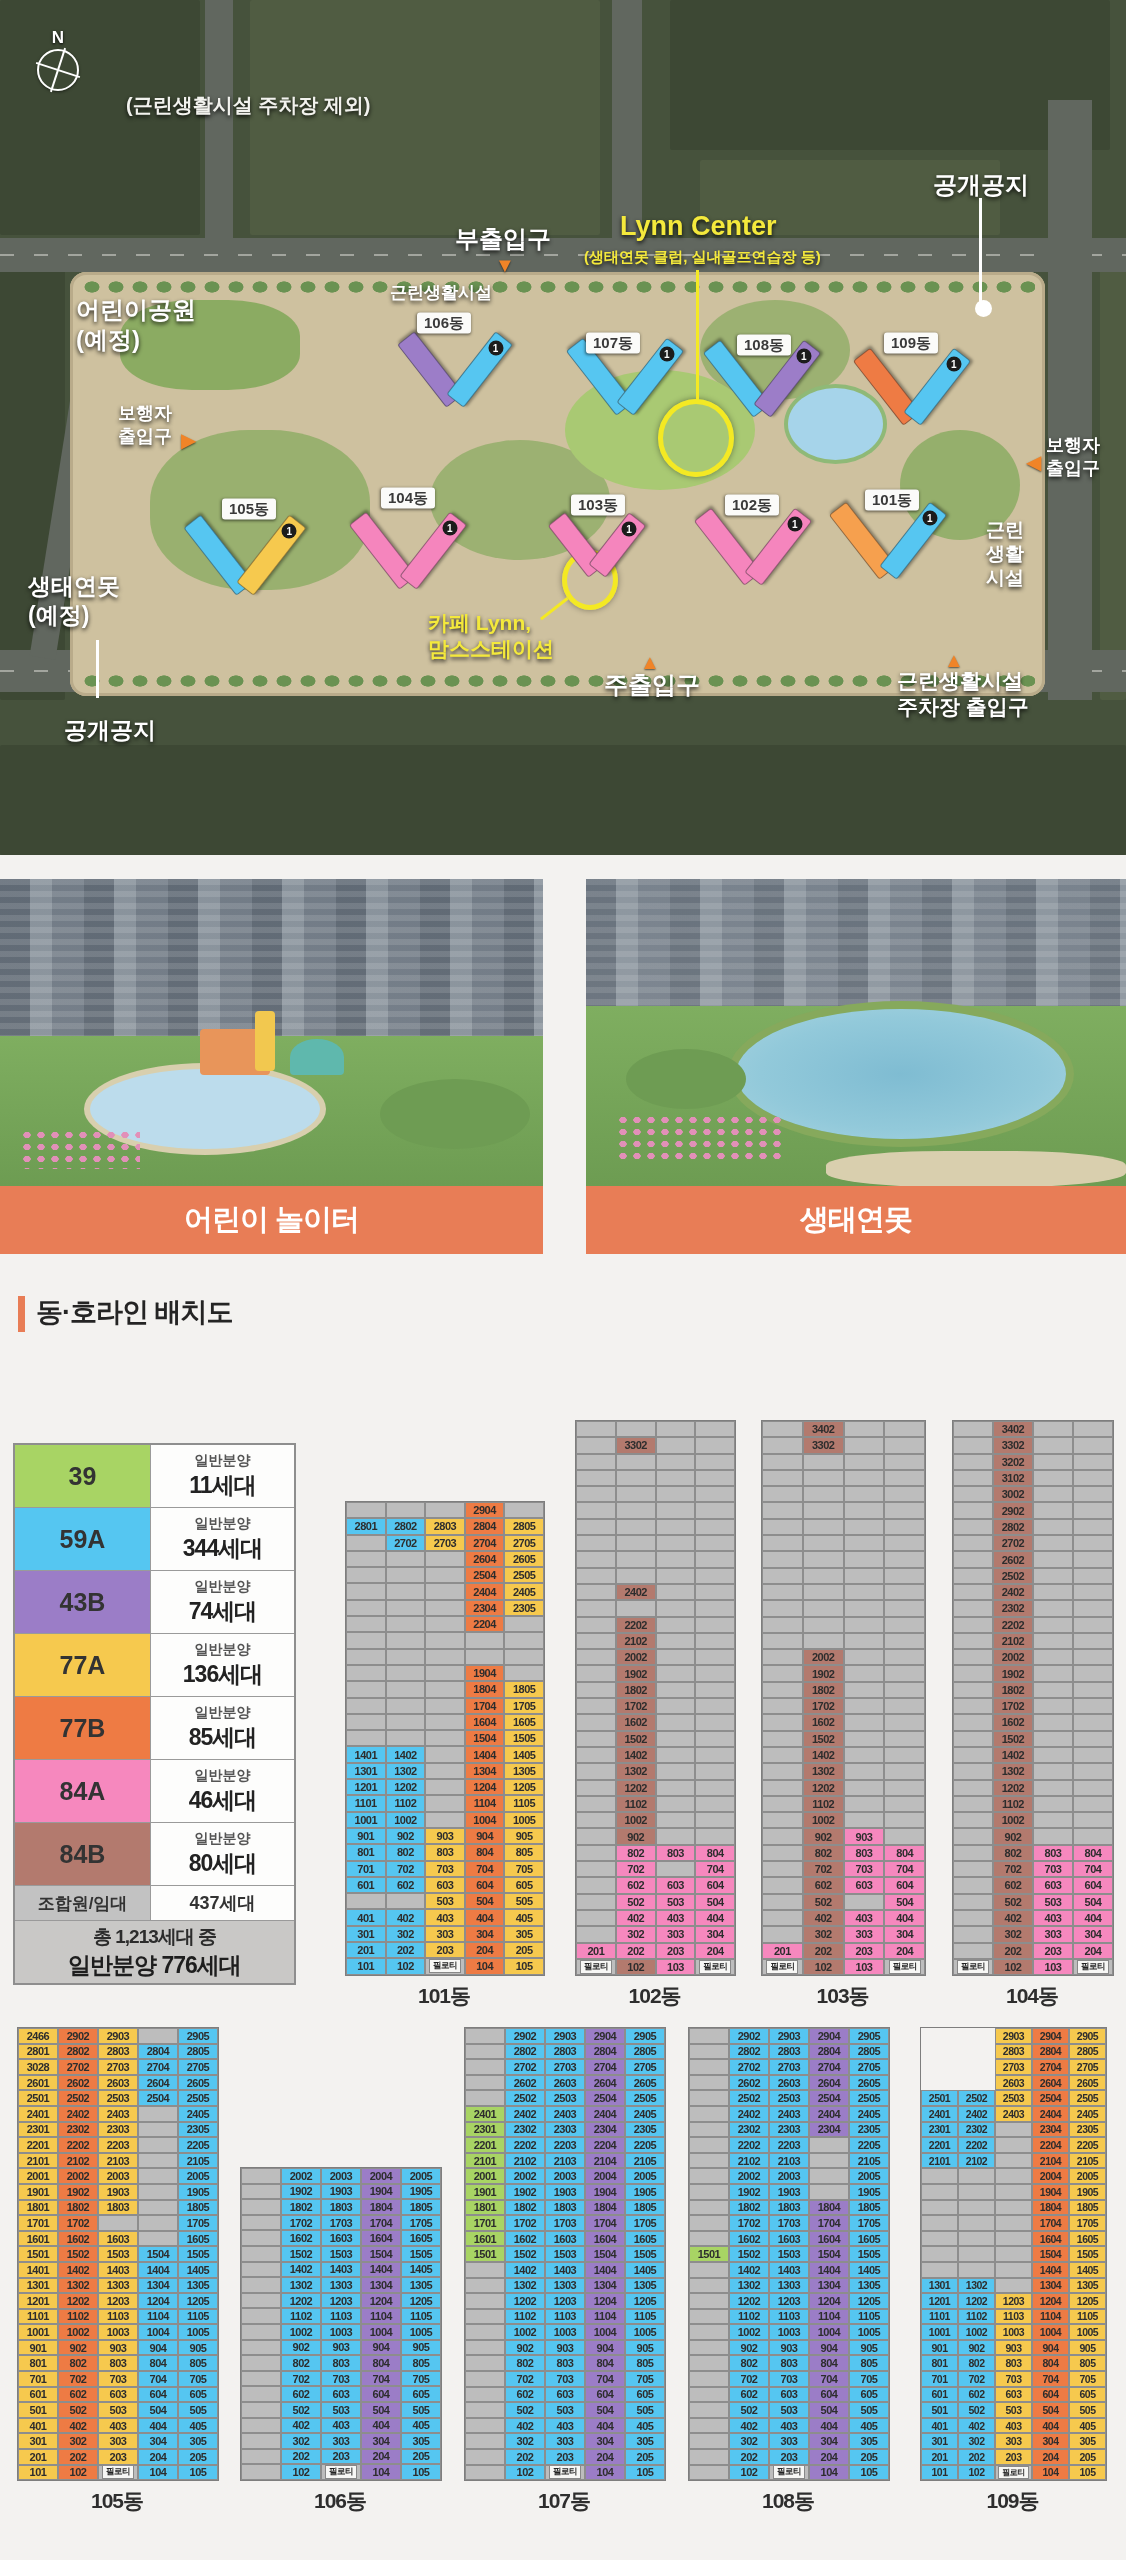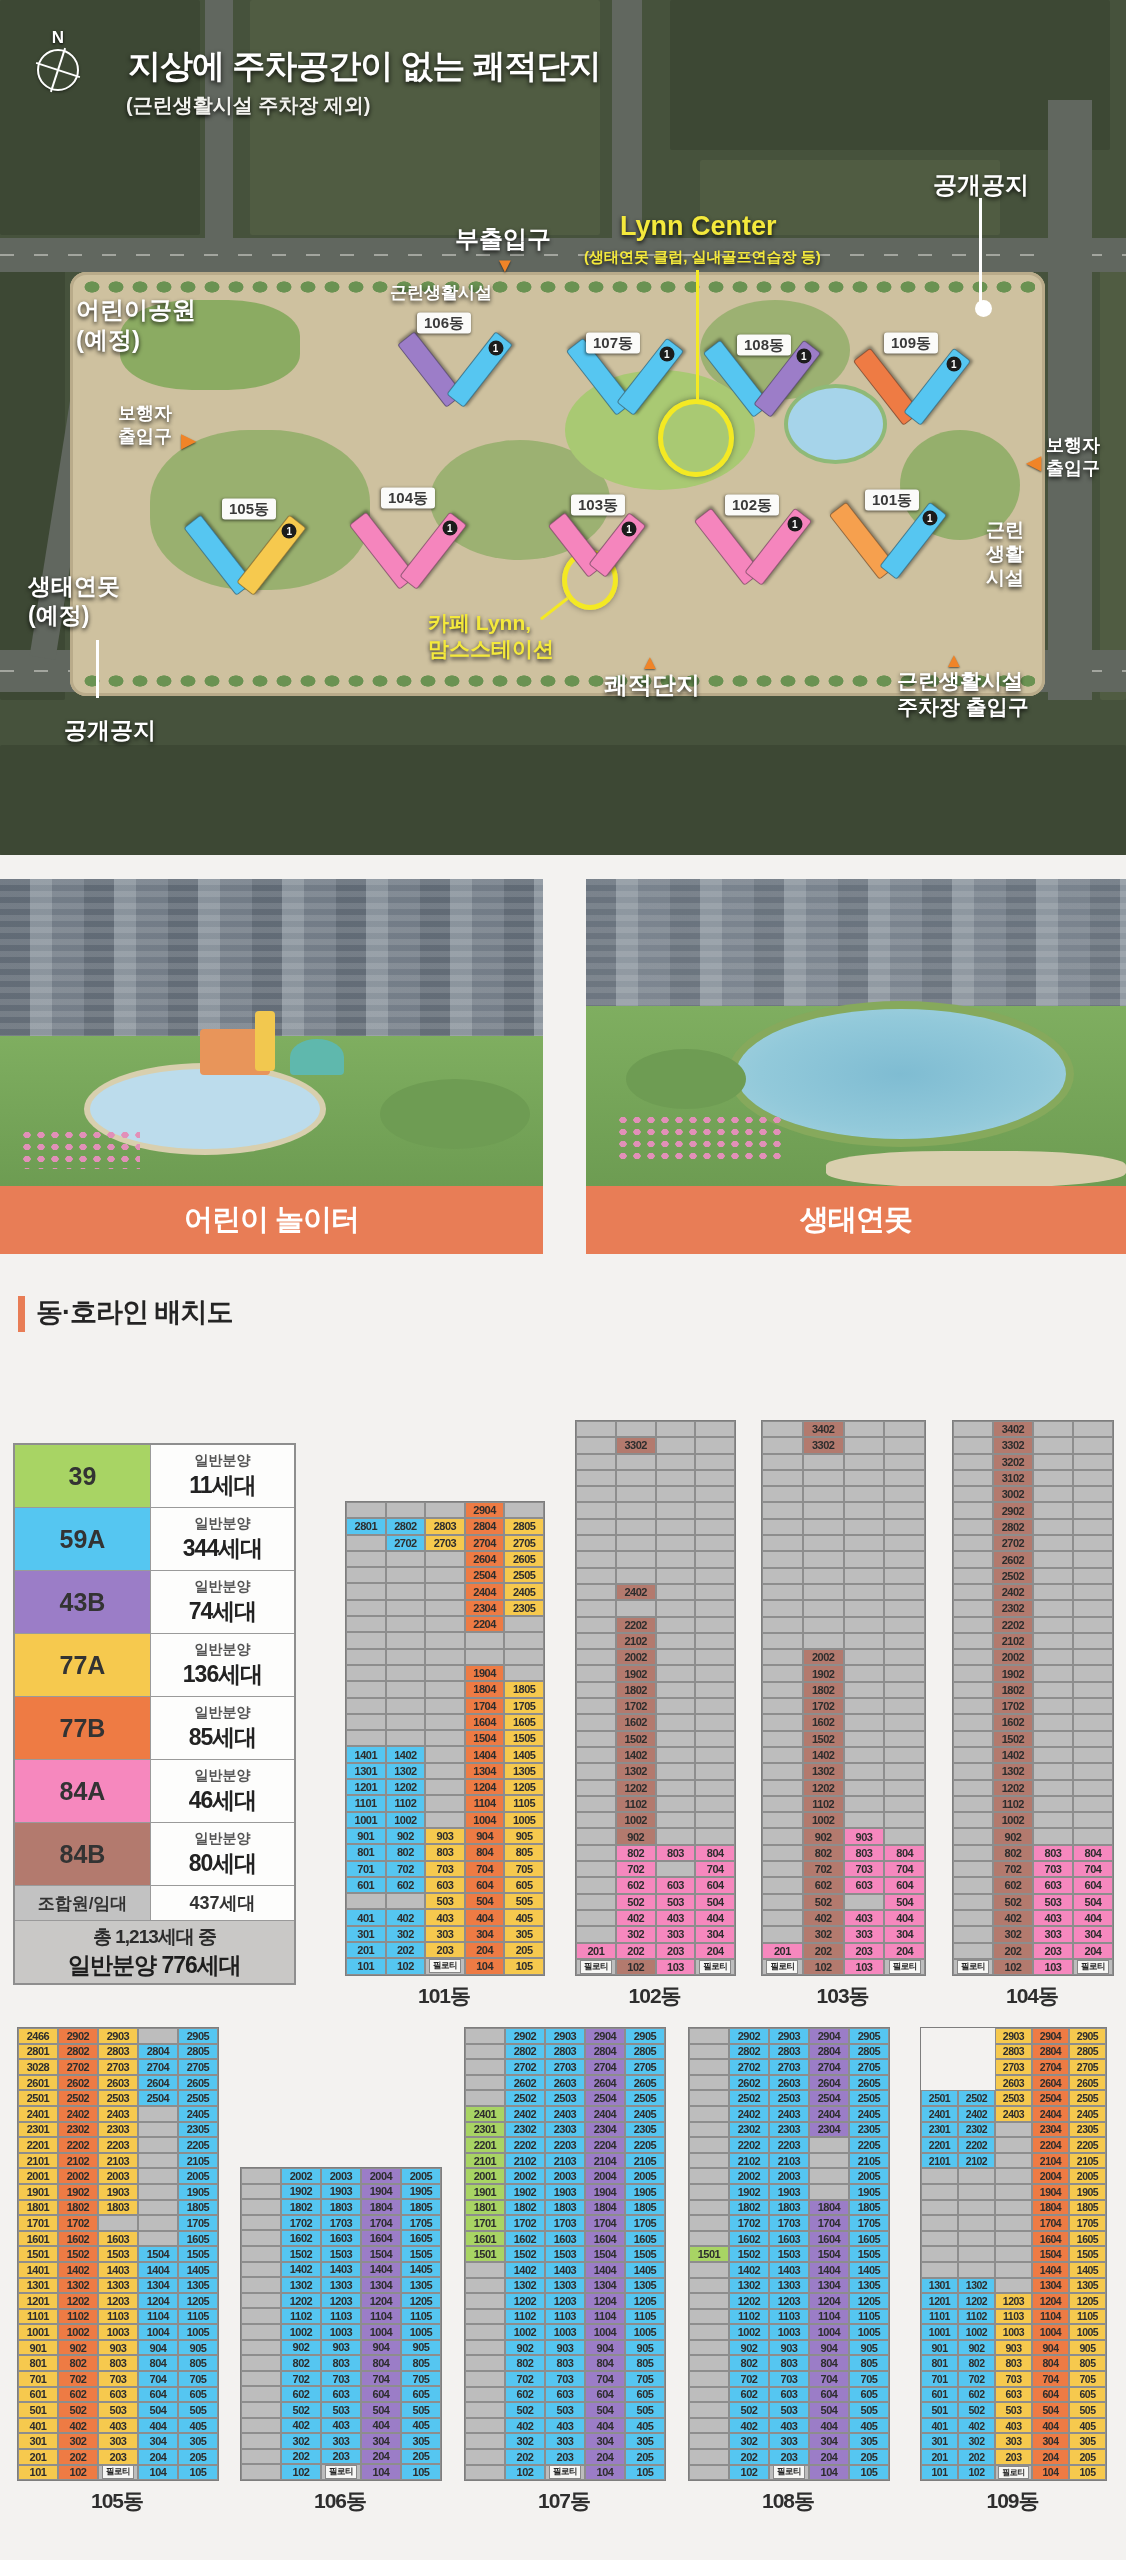--- a/index.html
+++ b/index.html
@@ -102,41 +102,40 @@
     <div class="blob" style="left:430px;top:440px;width:180px;height:120px;opacity:.7;"></div>
     <div class="blob" style="left:700px;top:300px;width:150px;height:100px;opacity:.7;"></div>
     <div class="lawn" style="left:565px;top:370px;width:190px;height:120px;"></div>
     <div class="pondx" style="left:788px;top:388px;width:95px;height:72px;"></div>
     <div class="blob" style="left:900px;top:430px;width:120px;height:110px;opacity:.8;"></div>
 
     <div id="compass">
       <div class="n">N</div>
       <div class="ring"></div>
     </div>
-    <div id="map-title">지상에 주차공간이 없는 쾌적단지</div>
     <div id="map-subtitle">(근린생활시설 주차장 제외)</div>
   <div class="map-label" style="left: 455px; top: 224px; font-size: 24px;">부출입구</div>
       <div class="map-label" style="left: 620px; top: 210px; font-size: 27px; color: rgb(244, 233, 60);">Lynn Center</div>
       <div class="map-label" style="left: 584px; top: 248px; font-size: 15px; color: rgb(244, 233, 60);">(생태연못 클럽, 실내골프연습장 등)</div>
       <div class="map-label" style="left: 933px; top: 170px; font-size: 24px;">공개공지</div>
       <div class="map-label" style="left: 76px; top: 295px; font-size: 24px;">어린이공원
 (예정)</div>
       <div class="map-label" style="left: 390px; top: 282px; font-size: 17px;">근린생활시설</div>
       <div class="map-label" style="left: 118px; top: 402px; font-size: 18px;">보행자
 출입구</div>
       <div class="map-label" style="left: 1046px; top: 434px; font-size: 18px;">보행자
 출입구</div>
       <div class="map-label" style="left: 986px; top: 518px; font-size: 19px;">근린
 생활
 시설</div>
       <div class="map-label" style="left: 28px; top: 572px; font-size: 23px;">생태연못
 (예정)</div>
       <div class="map-label" style="left: 428px; top: 610px; font-size: 21px; color: rgb(244, 233, 60);">카페 Lynn,
 맘스스테이션</div>
-      <div class="map-label" style="left: 604px; top: 670px; font-size: 24px;">쾌적단지</div>
+      <div class="map-label" style="left: 604px; top: 670px; font-size: 24px;">주출입구</div>
       <div class="map-label" style="left: 897px; top: 668px; font-size: 21px;">근린생활시설
 주차장 출입구</div>
       <div class="map-label" style="left: 64px; top: 716px; font-size: 23px;">공개공지</div>
       <div class="map-marker" style="left: 495px; top: 255px; color: rgb(240, 132, 40);">▼</div>
       <div class="map-marker" style="left: 181px; top: 430px; color: rgb(240, 132, 40);">▶</div>
       <div class="map-marker" style="left: 1026px; top: 452px; color: rgb(240, 132, 40);">◀</div>
       <div class="map-marker" style="left: 640px; top: 652px; color: rgb(240, 132, 40);">▲</div>
       <div class="map-marker" style="left: 944px; top: 650px; color: rgb(240, 132, 40);">▲</div>
       <div class="map-ring" style="left: 658px; top: 399px; width: 66px; height: 68px;"></div>
       <div class="map-ring" style="left: 562px; top: 550px; width: 46px; height: 50px;"></div>

